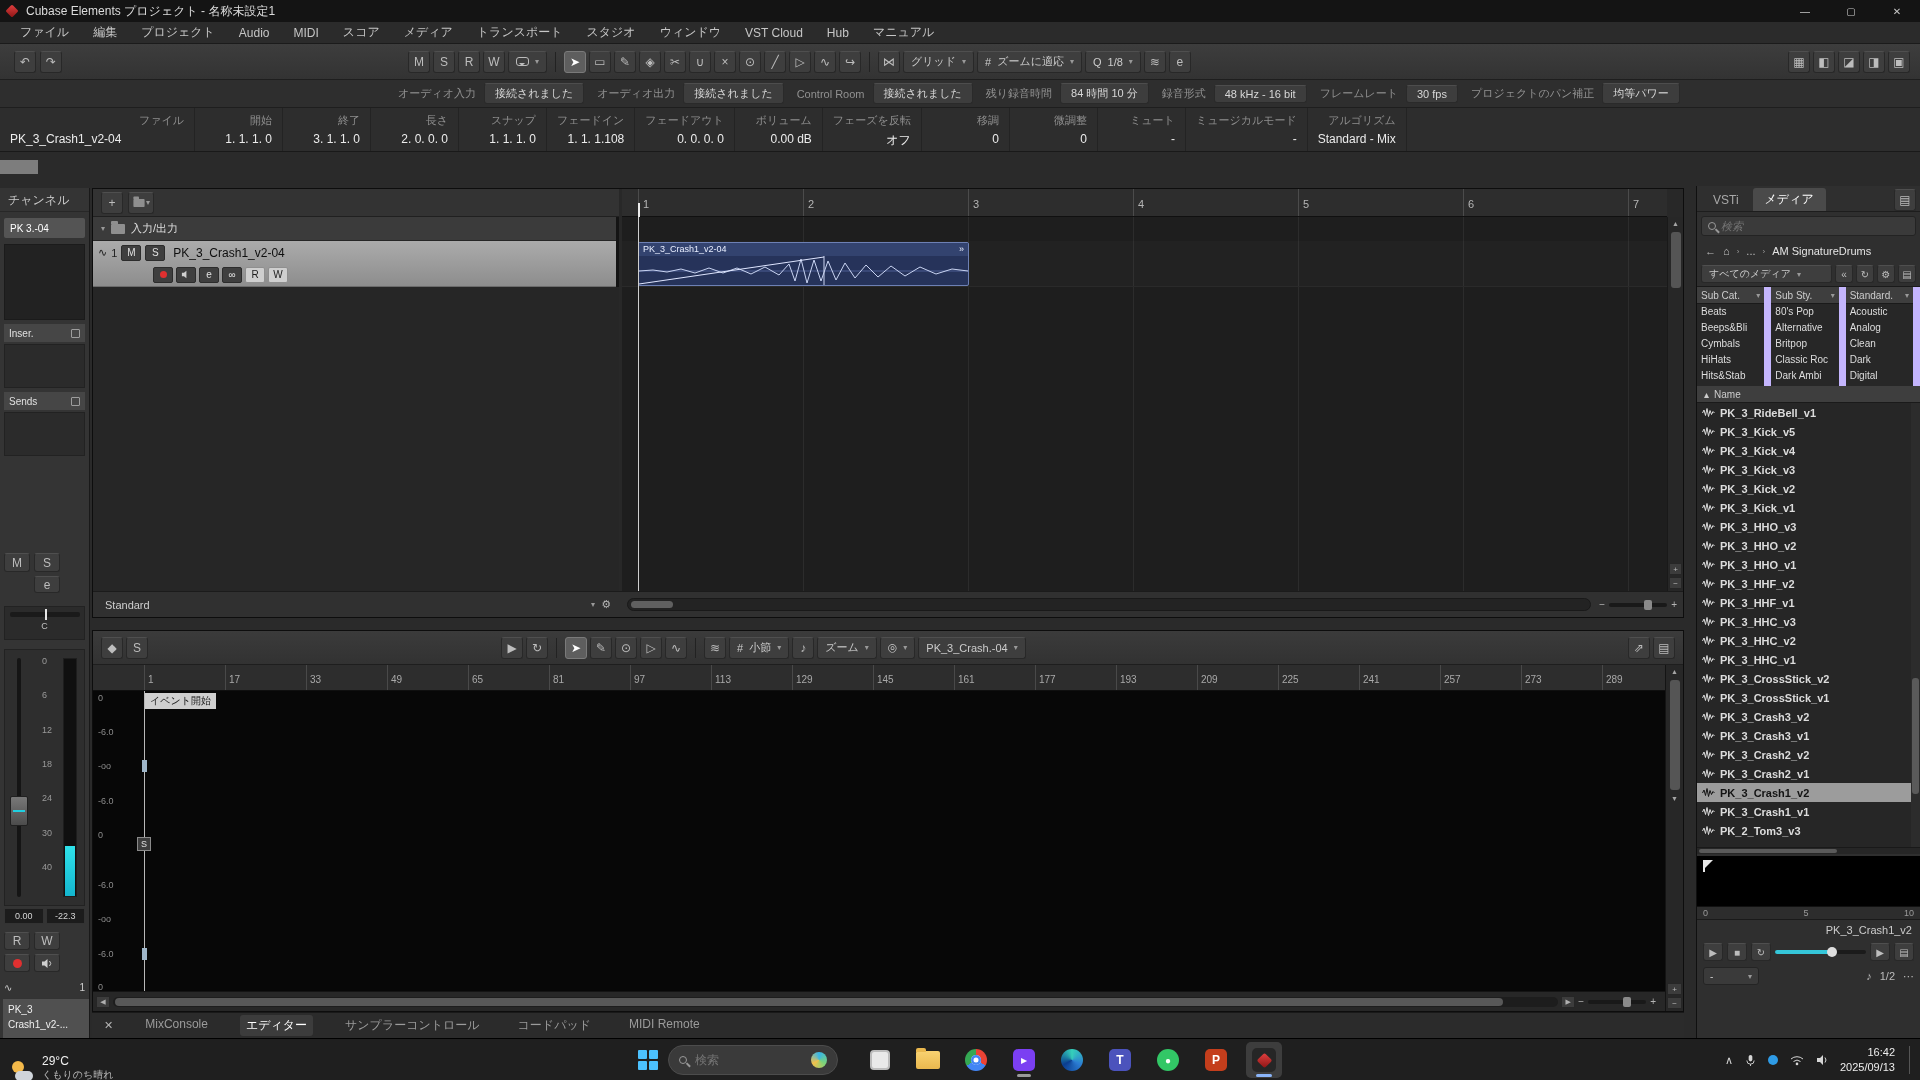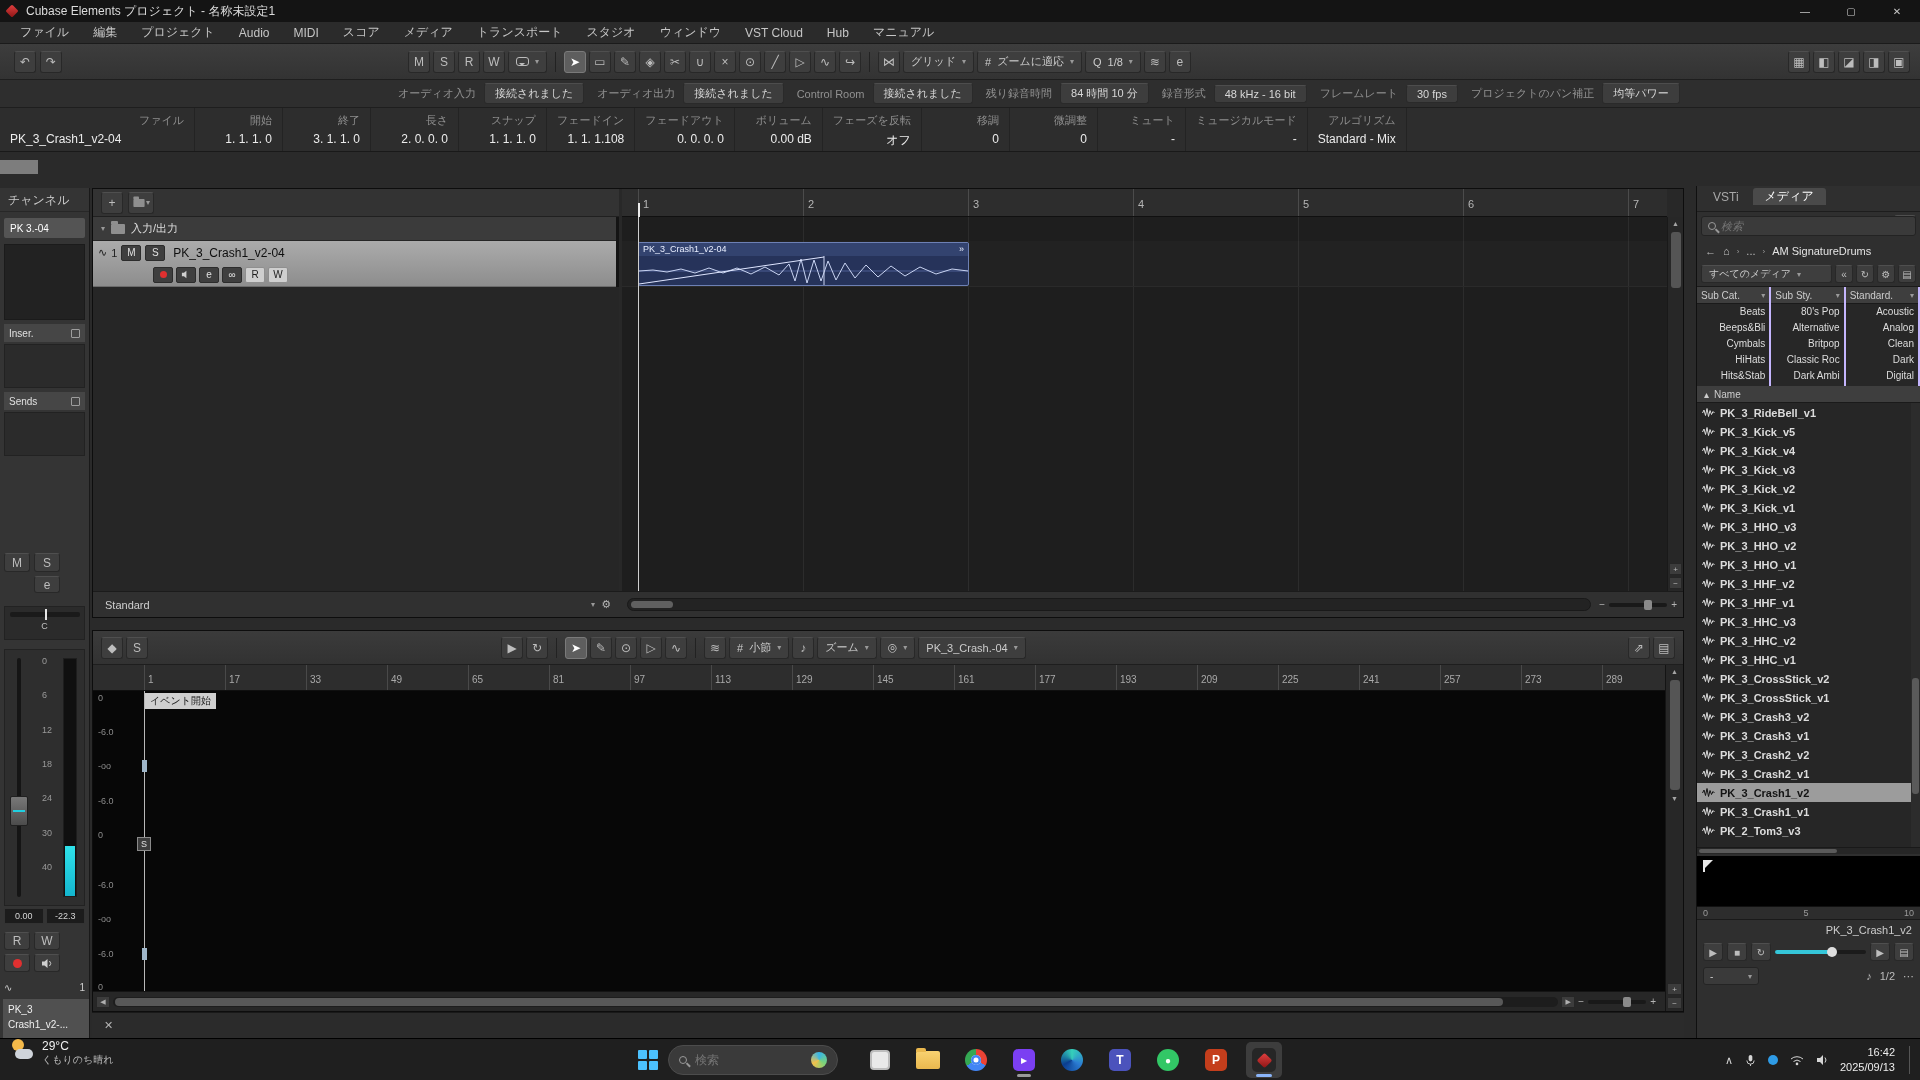--- a/index.html
+++ b/index.html
@@ -143,36 +143,36 @@
 .blip{position:absolute;left:49px;width:5px;background:#9fb6c9;}
 .blip.b1{top:69px;height:12px;}.blip.b2{top:257px;height:12px;}
 .ed-hscroll{position:absolute;left:0;bottom:0;right:18px;height:20px;background:#272727;border-top:1px solid #141414;display:flex;align-items:center;gap:3px;padding:0 3px;}
 .hs-arrow{width:14px;height:12px;background:#3c3c3c;border:1px solid #262626;color:#b0b0b0;font-size:7px;display:flex;align-items:center;justify-content:center;flex:none;}
 .hs-track{flex:1;height:10px;background:#1d1d1d;border-radius:5px;position:relative;}
 .hs-thumb{position:absolute;left:2px;top:1px;width:96%;height:8px;background:#585858;border-radius:4px;}
 .ed-vscroll{position:absolute;right:0;top:34px;width:18px;bottom:0;background:#272727;border-left:1px solid #141414;text-align:center;}
 
 
 .media{position:absolute;left:1696px;top:186px;width:224px;height:852px;background:#2f2f2f;border-left:1px solid #101010;}
-.md-tabs{display:flex;height:26px;border-bottom:1px solid #1d1d1d;align-items:stretch;gap:10px;padding:2px 4px 0 4px;flex-direction:column;}
+.md-tabs{display:flex;height:26px;border-bottom:1px solid #1d1d1d;align-items:stretch;gap:10px;padding:2px 4px 0 4px;}
 .md-tab{padding:0 12px;display:flex;align-items:center;font-size:12px;color:#a8a8a8;}
 .md-tab.active{background:#4a4a4a;color:#ffffff;border-radius:3px 3px 0 0;}
 .md-tabbtn{margin-left:auto;align-self:center;}
 .md-search{display:flex;align-items:center;margin:4px;gap:4px;height:20px;}
 .search-box{flex:1;height:20px;background:#3a3a3a;border:1px solid #232323;border-radius:3px;display:flex;align-items:center;gap:5px;padding:0 6px;}
 .mag{width:8px;height:8px;border:1.5px solid #999;border-radius:50%;position:relative;flex:none;}
 .mag::after{content:"";position:absolute;width:5px;height:1.5px;background:#999;transform:rotate(45deg);left:6px;top:7px;}
 .md-search-input{background:transparent;border:none;outline:none;color:#a5a5a5;font-style:italic;font-size:11px;width:100%;font-family:inherit;}
 .md-nav{display:flex;align-items:center;gap:7px;padding:0 8px;height:22px;color:#bbbbbb;font-size:11px;white-space:nowrap;}
 .md-nav .crumb{color:#e3e3e3;}
 .md-filterrow{display:flex;align-items:center;gap:3px;padding:0 4px;height:24px;}
 .md-filterrow .dd{height:18px;font-size:10px;flex:1;}
 .md-filterrow .icon-btn{min-width:18px;height:18px;font-size:10px;}
 .md-columns{display:flex;height:100px;border-top:1px solid #1a1a1a;overflow:hidden;}
-.md-col{flex:1;border-right:2px solid #c4b5fd;overflow:hidden;background:#272727;text-align:right;}
+.md-col{flex:1;border-right:7px solid #c4b5fd;overflow:hidden;background:#272727;}
 .md-col-h{height:17px;background:#3e3e3e;font-size:10px;color:#cccccc;display:flex;align-items:center;justify-content:space-between;padding:0 4px;border-bottom:1px solid #1a1a1a;white-space:nowrap;}
 .md-col-item{height:16px;font-size:10px;color:#dddddd;padding:2px 4px;white-space:nowrap;overflow:hidden;}
 .md-namebar{height:17px;background:#3e3e3e;display:flex;align-items:center;gap:5px;padding:0 7px;font-size:10px;color:#cccccc;border-bottom:1px solid #1a1a1a;}
 .md-files{position:relative;height:444px;overflow:hidden;background:#262626;font-weight:bold;}
 .file-row{height:19px;display:flex;align-items:center;gap:5px;padding:0 5px;font-size:11px;color:#dcdcdc;white-space:nowrap;}
 .file-row.selected{background:#9c9c9c;color:#131313;}
 .file-row svg{flex:none;}
 .md-vscroll{position:absolute;right:0;top:0;width:9px;height:100%;background:#2c2c2c;}
 .md-vthumb{position:absolute;left:1px;top:62%;width:7px;height:26%;background:#5a5a5a;border-radius:3px;}
 .md-hbar{height:7px;background:#262626;border-top:1px solid #191919;position:relative;}
@@ -193,21 +193,21 @@
 .small-ic{color:#bbbbbb;font-size:11px;}
 
 
 .btabs{position:absolute;left:92px;top:1012px;width:1592px;height:26px;background:#2b2b2b;border-top:1px solid #191919;display:flex;align-items:center;gap:26px;padding-left:12px;}
 .btab{font-size:12px;color:#9b9b9b;white-space:nowrap;padding:2px 6px;}
 .btab.active{color:#ffffff;background:#3c3c3c;border-radius:3px;}
 .btab-close{color:#b5b5b5;font-size:11px;}
 
 
 .taskbar{position:absolute;left:0;top:1038px;width:1920px;height:42px;background:#1f1f1f;border-top:1px solid #000;}
-.tb-weather{position:absolute;left:10px;top:0;height:42px;display:flex;align-items:flex-start;gap:8px;}
+.tb-weather{position:absolute;left:10px;top:0;height:42px;display:flex;align-items:flex-end;gap:8px;}
 .weather-icon{width:24px;height:20px;position:relative;flex:none;}
 .weather-icon::before{content:"";position:absolute;left:2px;top:0;width:12px;height:12px;border-radius:50%;background:#f4b94a;}
 .weather-icon::after{content:"";position:absolute;left:5px;bottom:0;width:18px;height:10px;border-radius:6px;background:#cfd4da;}
 .tb-wtxt{display:flex;flex-direction:column;line-height:1.25;}
 .tb-temp{font-size:12px;color:#f0f0f0;}
 .tb-desc{font-size:10px;color:#b9b9b9;}
 .tb-apps{position:absolute;left:638px;top:0;height:42px;display:flex;align-items:center;gap:10px;}
 .start-icon{width:20px;height:20px;display:grid;grid-template-columns:9px 9px;grid-template-rows:9px 9px;gap:2px;}
 .start-icon span{background:#4cc2ff;border-radius:1px;}
 .tb-search{width:170px;height:30px;border-radius:15px;background:#3a3a3a;border:1px solid #4c4c4c;display:flex;align-items:center;gap:8px;padding:0 10px;}
@@ -928,20 +928,27 @@
         </span>
       <span class="spacer"></span>
       <span class="small-ic">♪</span>
       <span class="small-ic">1/2</span>
       <span class="small-ic">⋯</span>
     </div>
   </div>
 
   <div class="btabs">
     <span class="btab-close">✕</span>
+    <span style="display:flex;gap:26px;">
+        <span class="btab">MixConsole</span>
+        <span class="btab active">エディター</span>
+        <span class="btab">サンプラーコントロール</span>
+        <span class="btab">コードパッド</span>
+        <span class="btab">MIDI Remote</span>
+      </span>
   </div>
 
   <div class="taskbar">
     <div class="tb-weather">
       <span class="weather-icon"></span>
       <span class="tb-wtxt">
         <span class="tb-temp">29°C</span>
         <span class="tb-desc">くもりのち晴れ</span>
       </span>
     </div>

